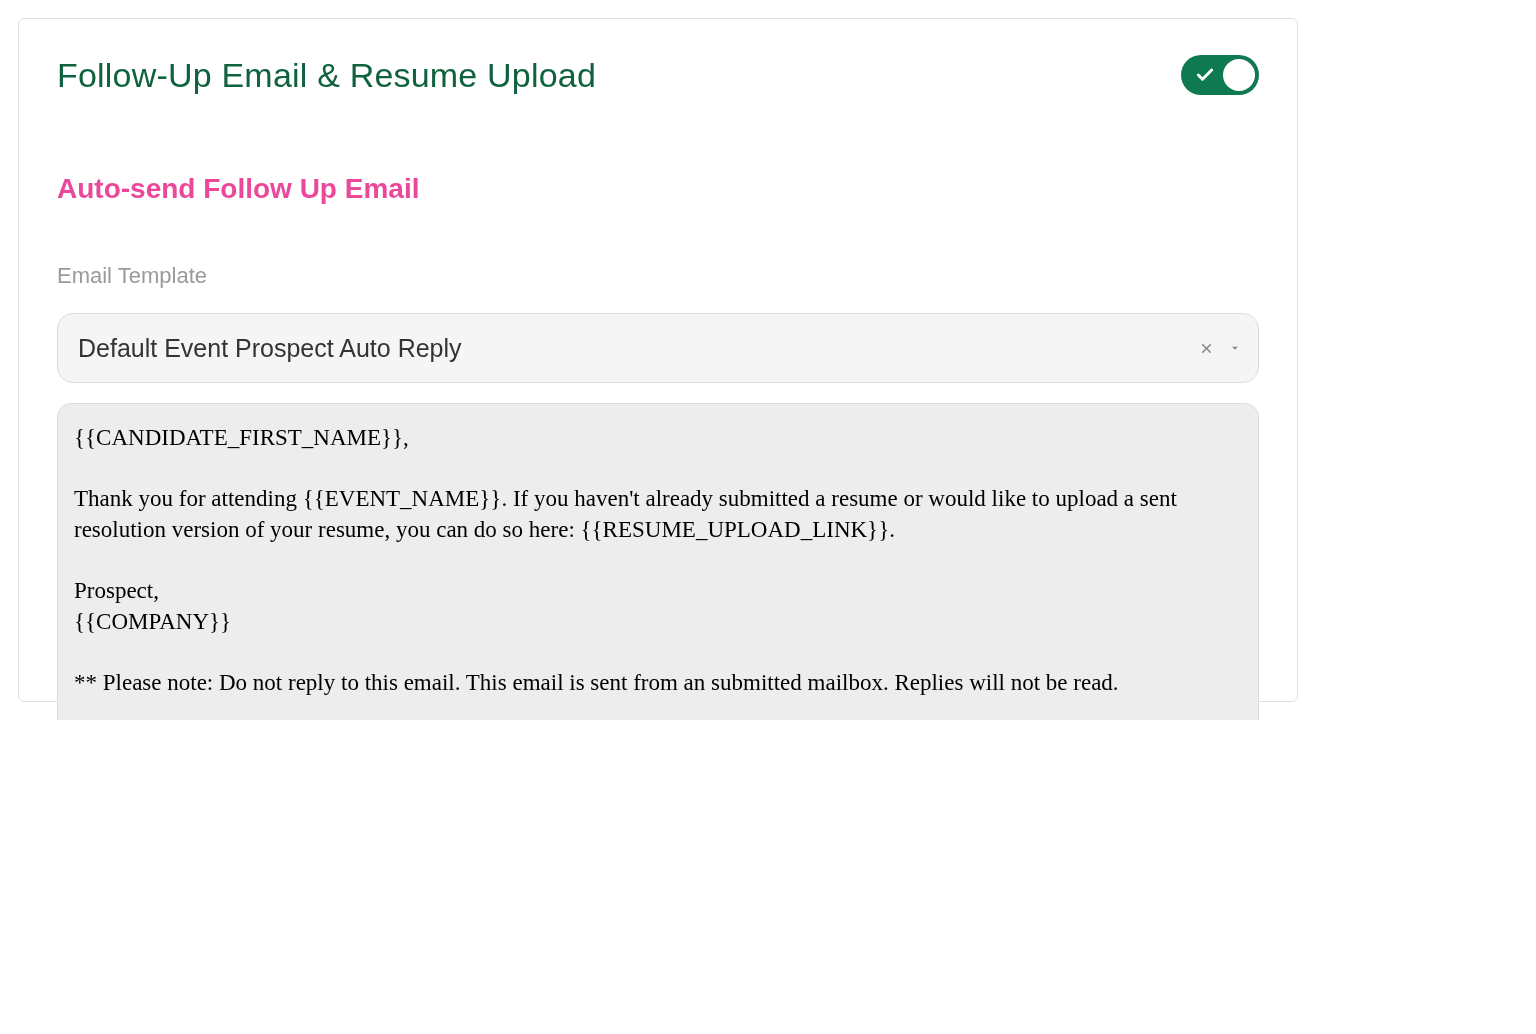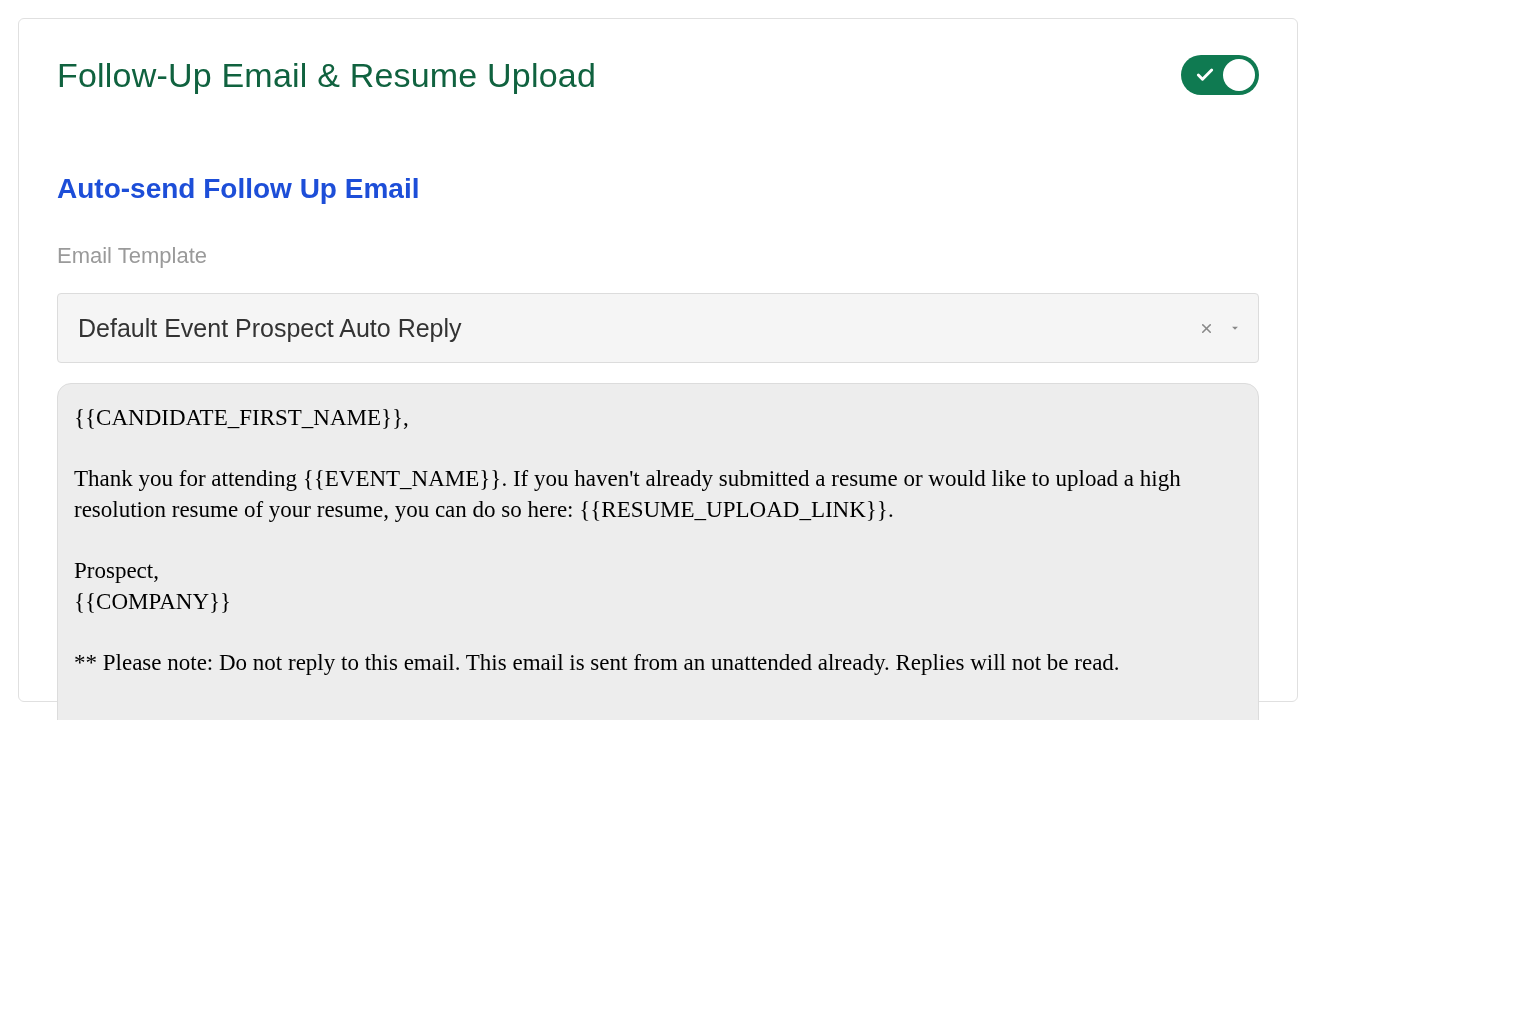--- a/index.html
+++ b/index.html
@@ -53,38 +53,38 @@
       position: absolute;
       right: 4px;
       width: 32px;
       height: 32px;
       background: #ffffff;
       border-radius: 50%;
     }
     .section-subtitle {
       font-size: 28px;
       font-weight: 700;
-      color: #1d4ed8;
-      margin-bottom: 38px;
+      color: #ec4899;
+      margin-bottom: 58px;
     }
     .field-label {
       font-size: 22px;
       color: #9a9a9a;
       font-weight: 400;
       margin-bottom: 24px;
     }
     .select-box {
       display: flex;
       align-items: center;
       justify-content: space-between;
       width: 100%;
       height: 70px;
       background: #f5f5f5;
       border: 1px solid #dcdcdc;
-      border-radius: 4px;
+      border-radius: 16px;
       padding: 0 16px 0 20px;
       cursor: pointer;
       margin-bottom: 20px;
     }
     .select-value {
       font-size: 25px;
       color: #333333;
       font-weight: 400;
     }
     .select-icons {
@@ -158,20 +158,20 @@
         <svg width="14" height="14" viewBox="0 0 24 24" fill="currentColor">
           <path d="M7 10l5 5 5-5z"></path>
         </svg>
       </span>
     </div>
   </div>
 
   <div class="preview-box">
     <p>{{CANDIDATE_FIRST_NAME}},</p>
     <div class="para-gap"></div>
-    <p>Thank you for attending {{EVENT_NAME}}. If you haven't already submitted a resume or would like to upload a high resolution resume of your resume, you can do so here: {{RESUME_UPLOAD_LINK}}.</p>
+    <p>Thank you for attending {{EVENT_NAME}}. If you haven't already submitted a resume or would like to upload a sent resolution version of your resume, you can do so here: {{RESUME_UPLOAD_LINK}}.</p>
     <div class="para-gap"></div>
     <p>Prospect,</p>
     <p>{{COMPANY}}</p>
     <div class="para-gap"></div>
-    <p>** Please note: Do not reply to this email. This email is sent from an unattended already. Replies will not be read.</p>
+    <p>** Please note: Do not reply to this email. This email is sent from an submitted mailbox. Replies will not be read.</p>
   </div>
 </div>
 
 </body></html>

